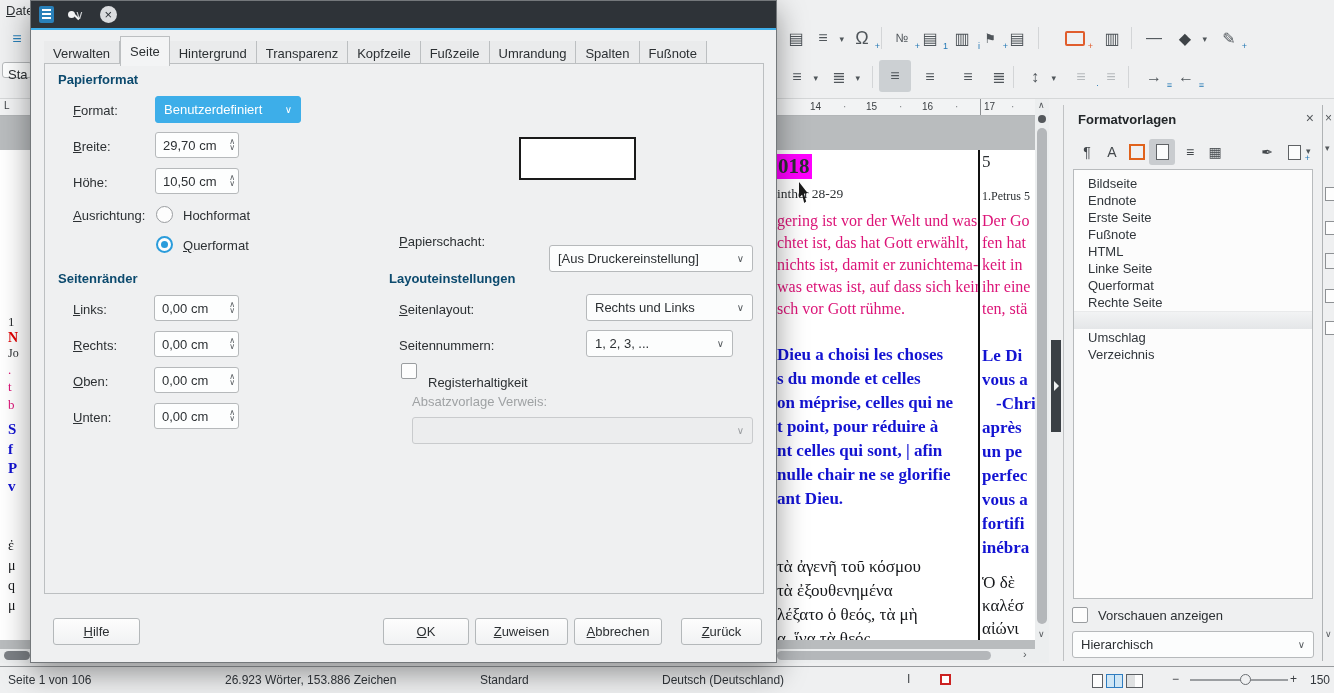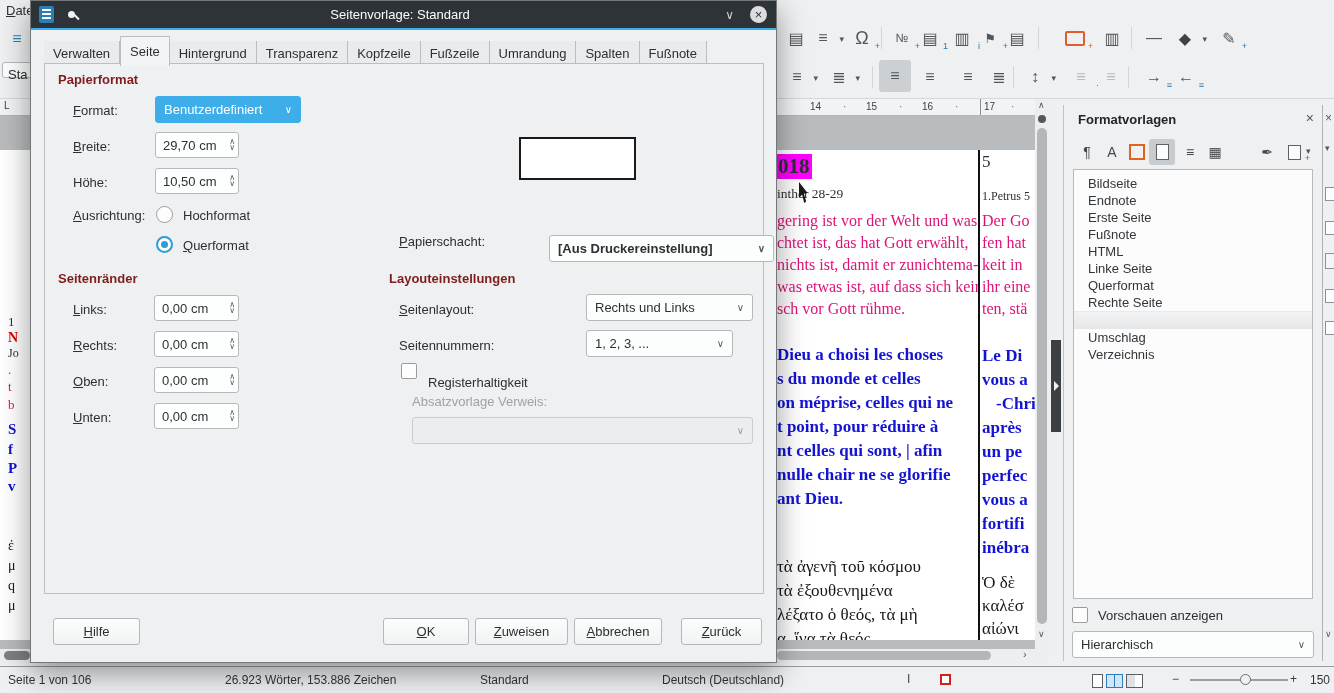--- a/index.html
+++ b/index.html
@@ -16,21 +16,21 @@
   .docline{position:absolute;white-space:nowrap;}
   
   .tbi{position:absolute;width:26px;height:26px;display:flex;align-items:center;justify-content:center;
        font-size:16px;color:#50565b;}
   .tbi.faded{color:#b6babd;}
   .mini{position:absolute;font-size:9px;color:#2478b5;right:-5px;bottom:0;}
   .arrm{position:absolute;font-size:9px;color:#50565b;top:9px;}
   .sep{position:absolute;width:1px;height:22px;background:#d3d5d7;}
   
   .dlg-label{position:absolute;color:#2c3033;}
-  .heading{position:absolute;font-weight:bold;color:#7f1d1d;}
+  .heading{position:absolute;font-weight:bold;color:#0c4a6e;}
   .dd{position:absolute;background:#fcfdfd;border:1px solid #b6b9bb;border-radius:3px;
       display:flex;align-items:center;padding:0 8px;box-sizing:border-box;height:27px;}
   .dd .chev{margin-left:auto;font-size:10px;color:#555a5e;}
   .dd.focus{background:#3daee9;border-color:#3daee9;color:#fff;}
   .dd.focus .chev{color:#fff;}
   .dd.disabled{background:#ecedee;border-color:#c9cbcd;}
   .spin{position:absolute;background:#fdfefe;border:1px solid #b6b9bb;border-radius:3px;
         box-sizing:border-box;height:26px;display:flex;align-items:center;padding-left:7px;}
   .spin .arrows{margin-left:auto;margin-right:3px;display:flex;flex-direction:column;line-height:6px;
         font-size:8px;color:#555a5e;text-align:center;}
@@ -342,21 +342,20 @@
 
   <div class="abs" style="left:30px;top:0;width:747px;height:663px;background:#eff0f1;border:1px solid #74787b;box-sizing:border-box;box-shadow:0 10px 28px rgba(0,0,0,0.4);z-index:10;">
 
     <div class="abs" style="left:0;top:0;width:100%;height:27px;background:#2e3338;display:flex;align-items:center;">
       <span style="margin-left:8px;width:15px;height:17px;background:#2980b9;border-radius:2px;display:inline-block;position:relative;">
           <span style="position:absolute;left:3px;top:3px;width:9px;height:2px;background:#fff;box-shadow:0 4px 0 #fff,0 8px 0 #fff;"></span>
         </span>
       <span style="margin-left:14px;width:7px;height:7px;border-radius:50%;background:#f2f3f4;display:inline-block;position:relative;">
           <span style="position:absolute;left:5px;top:5px;width:7px;height:2px;background:#f2f3f4;transform:rotate(45deg);"></span>
         </span>
-      <span style="flex:1;text-align:center;color:#fcfcfc;font-size:13px;">Seitenvorlage: Standard</span>
       <span style="color:#cfd2d4;font-size:12px;margin-right:16px;">∨</span>
       <span style="width:17px;height:17px;border-radius:50%;background:#dadcde;color:#2c3136;display:flex;align-items:center;justify-content:center;font-size:13px;margin-right:9px;">×</span>
     </div>
     <div class="abs" style="left:0;top:27px;width:100%;height:2px;background:#3daee9;"></div>
 
     <div class="abs" style="left:13px;top:38px;display:flex;align-items:flex-end;">
       <div class="tab">
           <span>Verwalten</span>
         </div>
       <div class="tab active">
@@ -411,21 +410,21 @@
     </div>
     <span class="dlg-label ul" style="left:42px;top:207px;">Ausrichtung:</span>
     <span class="radio" style="left:125px;top:205px;"></span>
     <span class="dlg-label" style="left:152px;top:207px;">Hochformat</span>
     <span class="radio on" style="left:125px;top:235px;"></span>
     <span class="dlg-label ul" style="left:152px;top:237px;">Querformat</span>
 
     <div class="abs" style="left:488px;top:136px;width:117px;height:43px;background:#fff;border:2px solid #1a1a1a;box-sizing:border-box;"></div>
 
     <span class="dlg-label ul" style="left:368px;top:233px;">Papierschacht:</span>
-    <div class="dd" style="left:518px;top:234px;width:225px;font-weight:bold;">
+    <div class="dd" style="left:518px;top:244px;width:204px;">
       <span>[Aus Druckereinstellung]</span>
       <span class="chev">∨</span>
     </div>
 
     <span class="heading" style="left:27px;top:270px;">Seitenränder</span>
     <span class="dlg-label ul" style="left:42px;top:301px;">Links:</span>
     <div class="spin" style="left:123px;top:294px;width:85px;">
       <span>0,00 cm</span>
       <span class="arrows">
           <span>∧</span>

